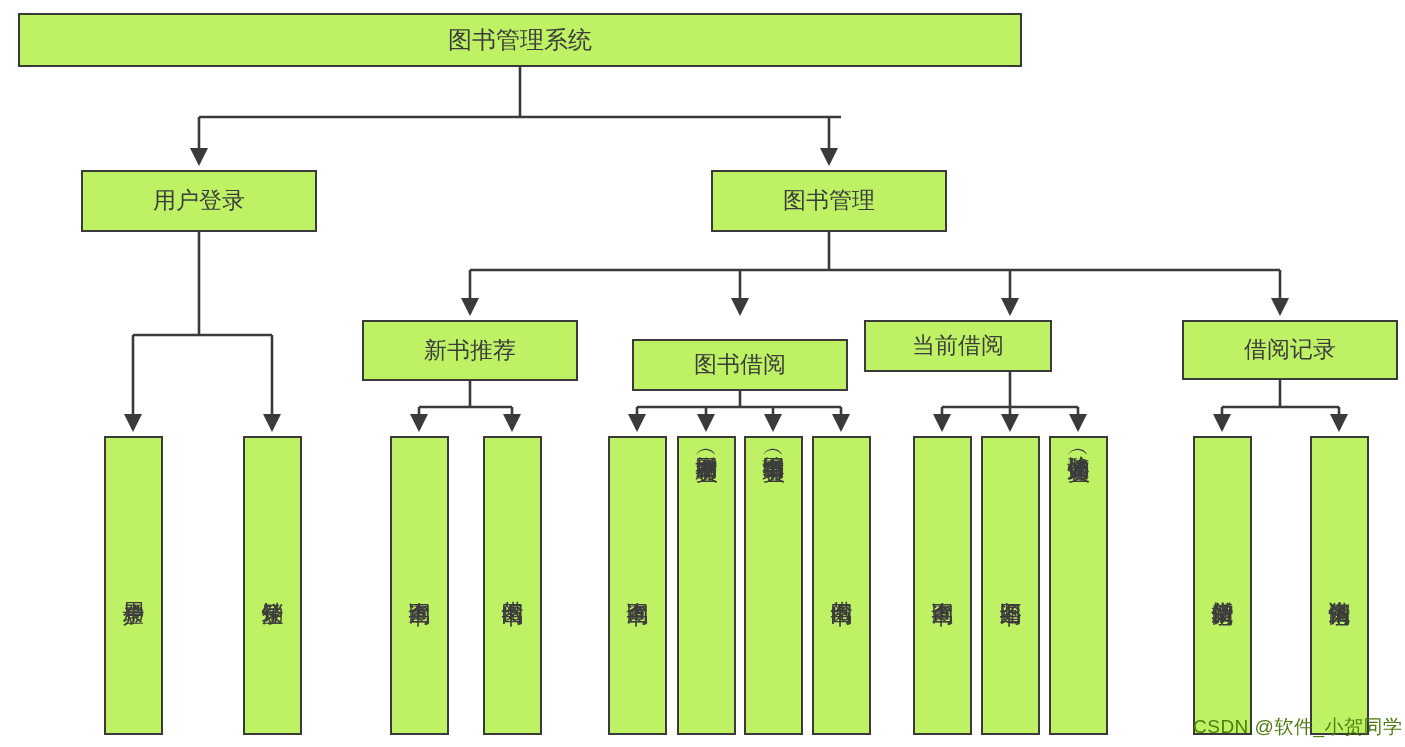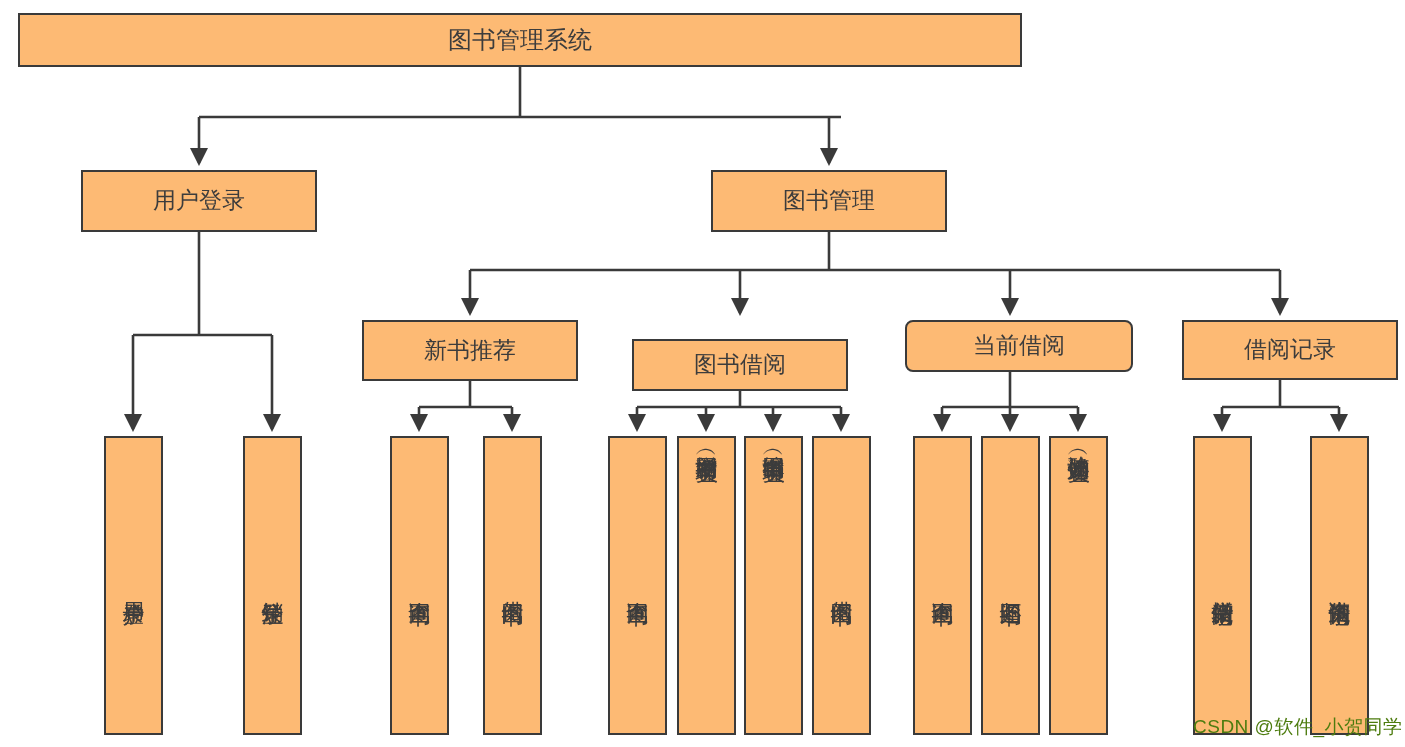--- a/index.html
+++ b/index.html
@@ -22,21 +22,21 @@
     left: 0;
     top: 0;
     width: 1405px;
     height: 747px;
     pointer-events: none;
   }
   .node {
     position: absolute;
     box-sizing: border-box;
     border: 2.5px solid #3a3a3a;
-    background: #fdba74;
+    background: #bef264;
     display: flex;
     align-items: center;
     justify-content: center;
     color: #3c3c3c;
     line-height: 1.18;
   }
   .node.h {
     font-size: 23px;
   }
   .node.root {
@@ -132,21 +132,21 @@
   <div class="node h" style="left:711px; top:170px; width:236px; height:62px;">
     <span>图书管理</span>
   </div>
 
   <div class="node h" style="left:362px; top:320px; width:216px; height:61px;">
     <span>新书推荐</span>
   </div>
   <div class="node h" style="left:632px; top:339px; width:216px; height:52px;">
     <span>图书借阅</span>
   </div>
-  <div class="node h" style="left:905px; top:320px; width:228px; height:52px;border-radius:8px;">
+  <div class="node h" style="left:864px; top:320px; width:188px; height:52px;">
     <span>当前借阅</span>
   </div>
   <div class="node h" style="left:1172px; top:320px; width:216px; height:60px;margin-left:10px;">
     <span>借阅记录</span>
   </div>
 
   <div class="node leaf centered" style="left:104px; top:436px; width:59px; height:299px;">
     <span class="vtext">用户登录</span>
   </div>
   <div class="node leaf centered" style="left:243px; top:436px; width:59px; height:299px;">

